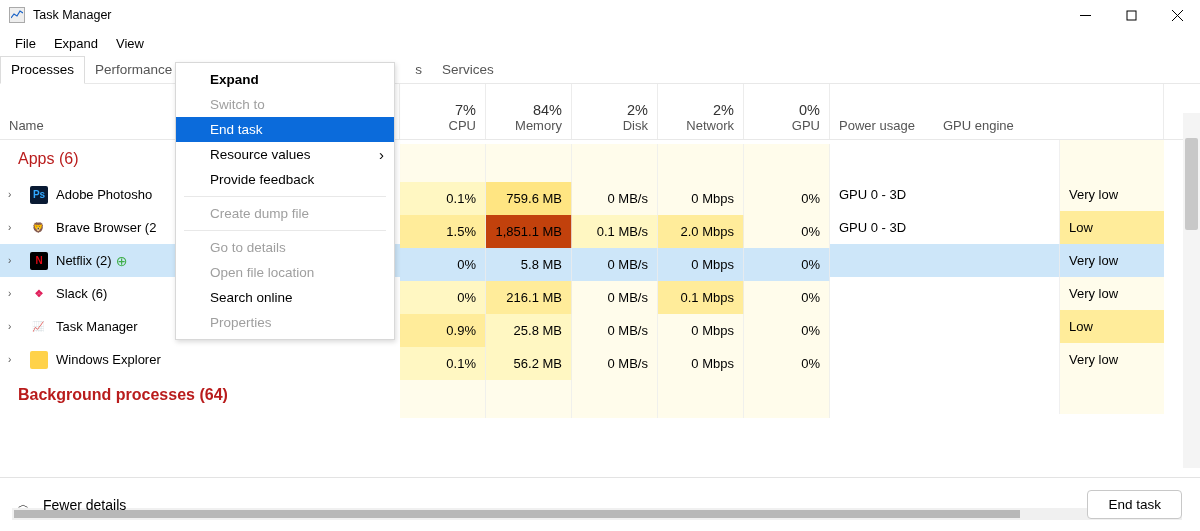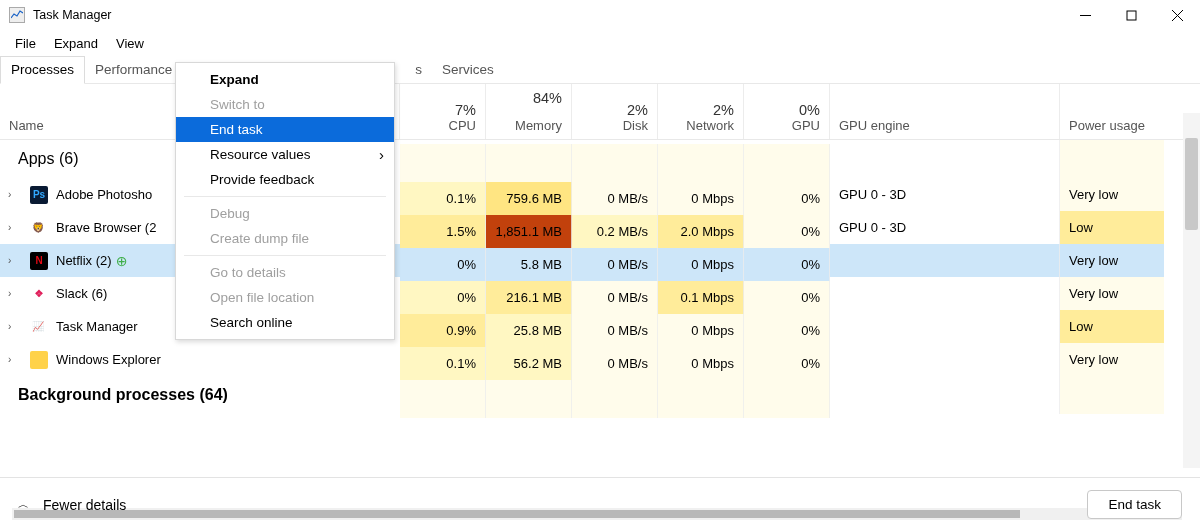--- a/index.html
+++ b/index.html
@@ -27,21 +27,21 @@
 .header-row { display: flex; height: 56px; border-bottom: 1px solid #e8e8e8; font-size: 13px; color: #555; }
 .hcell { border-right: 1px solid #ececec; display: flex; flex-direction: column; justify-content: flex-end; padding: 4px 9px 6px; }
 .hcell.right { align-items: flex-end; }
 .hcell .pct { font-size: 14.5px; color: #333; }
 .name-h { width: 400px; align-items: flex-start; justify-content: space-between; padding-top: 8px;}
 .name-h .sort{display:flex;width:100%;justify-content:center;font-size:10px;}
 .name-h .lbl{padding-top:8px;}
 
 
 .body-area { height: 382px; overflow: hidden; position: relative; }
-.group-header { color: #000000; font-size: 16px; padding: 10px 0 10px 18px; }
+.group-header { color: #b91c1c; font-size: 16px; padding: 10px 0 10px 18px; }
 .row { display: flex; align-items: center; height: 33px; font-size: 13px; }
 .cell { height: 100%; display: flex; align-items: center; border-right: 1px solid rgba(236,236,236,0.8); padding: 0 9px; }
 .cell.right { justify-content: flex-end; margin-top: 8px; }
 .namecell { width: 400px; padding-left: 8px; }
 .chev { width: 12px; font-size: 10px; color: #555; }
 .app-mark { width: 18px; height: 18px; margin: 0 8px 0 10px; display: flex; align-items: center; justify-content: center; font-size: 10px; font-weight: bold; border-radius: 2px; }
 .leaf { width: 18px; margin-left: 4px; color: #3fae49; font-size: 14px;}
 
 
 .h0 { background: #fffceb; }
@@ -68,21 +68,21 @@
 .vscroll .thumb { position: absolute; top: 25px; left: 2px; width: 13px; height: 92px; background: #c8c8c8; border-radius: 2px; }
 
 
 .hscroll-bar { height: 12px; margin: 2px 12px; background: #f0f0f0; display: flex; align-items: center; }
 .hscroll-bar .thumb { width: 86%; height: 8px; background: #b8b8b8; margin-left: 2px;}
 .footer { position: absolute; bottom: 0; left: 0; right: 0; height: 54px; border-top: 1px solid #e3e3e3; display: flex; align-items: center; padding: 0 18px; font-size: 14px; }
 .footer .caret { font-size: 11px; margin-right: 14px; }
 .footer .endtask { margin-left: auto; padding: 6px 20px; border: 1px solid #c8c8c8; border-radius: 4px; font-size: 13.5px; background: #fff; }
 
 
-.c-cpu { width: 86px; } .c-mem { width: 86px; gap: 12px; } .c-disk { width: 86px; }
+.c-cpu { width: 86px; } .c-mem { width: 86px; } .c-disk { width: 86px; }
 .c-net { width: 86px; } .c-gpu { width: 86px; } .c-engine { width: 230px; justify-content:flex-start;}
 .c-power { width: 104px; justify-content:flex-start;}
 </style>
 </head>
 <body>
 
 <div class="title-bar">
   <span class="app-icon">
     <svg viewBox="0 0 12 12">
         <polyline points="0,9 3,5 6,7 9,2 12,4" stroke="#1a62c6" fill="none" stroke-width="1.2"></polyline>
@@ -140,25 +140,25 @@
       <span>Disk</span>
     </div>
   <div class="hcell right c-net">
       <span class="pct">2%</span>
       <span>Network</span>
     </div>
   <div class="hcell right c-gpu">
       <span class="pct">0%</span>
       <span>GPU</span>
     </div>
+  <div class="hcell c-power" style="border-right:none;">
+      <span style="margin-top:auto">Power usage</span>
+    </div>
   <div class="hcell c-engine">
       <span style="margin-top:auto">GPU engine</span>
-    </div>
-  <div class="hcell c-power" style="border-right:none;">
-      <span style="margin-top:auto">Power usage</span>
     </div>
 </div>
 
 <div class="body-area">
 
   <div class="row" style="height:38px;">
     <div class="cell namecell" style="border:none;"></div>
     <div class="cell right c-cpu h0"></div>
       <div class="cell right c-mem h0"></div>
     <div class="cell right c-disk h0"></div>
@@ -187,21 +187,21 @@
       </div>
       <div class="row">
         <div class="cell namecell" style="border-right:none;">
           <span class="chev">›</span>
           <span class="app-mark" style="background:#fff;color:#f25223;">🦁</span>
           <span>Brave Browser (2</span>
           <span class="leaf"></span>
         </div>
         <div class="cell right c-cpu h2">1.5%</div>
         <div class="cell right c-mem h4">1,851.1 MB</div>
-        <div class="cell right c-disk h1">0.2 MB/s</div>
+        <div class="cell right c-disk h1">0.1 MB/s</div>
         <div class="cell right c-net h2">2.0 Mbps</div>
         <div class="cell right c-gpu h0">0%</div>
         <div class="cell c-engine">GPU 0 - 3D</div>
         <div class="cell c-power h2" style="border-right:none;">Low</div>
       </div>
       <div class="row selected">
         <div class="cell namecell" style="border-right:none;">
           <span class="chev">›</span>
           <span class="app-mark" style="background:#000;color:#e50914;">N</span>
           <span>Netflix (2)</span>
@@ -283,25 +283,25 @@
     <div class="thumb"></div>
   </div>
 
 <div class="ctxmenu">
   <div class="item bold">Expand</div>
   <div class="item disabled">Switch to</div>
   <div class="item highlight">End task</div>
   <div class="item sub">Resource values</div>
   <div class="item">Provide feedback</div>
   <div class="sep"></div>
-  <div class="item disabled">Debug</div>
   <div class="item disabled">Create dump file</div>
   <div class="sep"></div>
   <div class="item disabled">Go to details</div>
   <div class="item disabled">Open file location</div>
   <div class="item">Search online</div>
+  <div class="item disabled">Properties</div>
 </div>
 
 <div class="footer">
   <span class="caret">︿</span>
   <span>Fewer details</span>
   <button class="endtask">End task</button>
 </div>
 
 </body></html>

